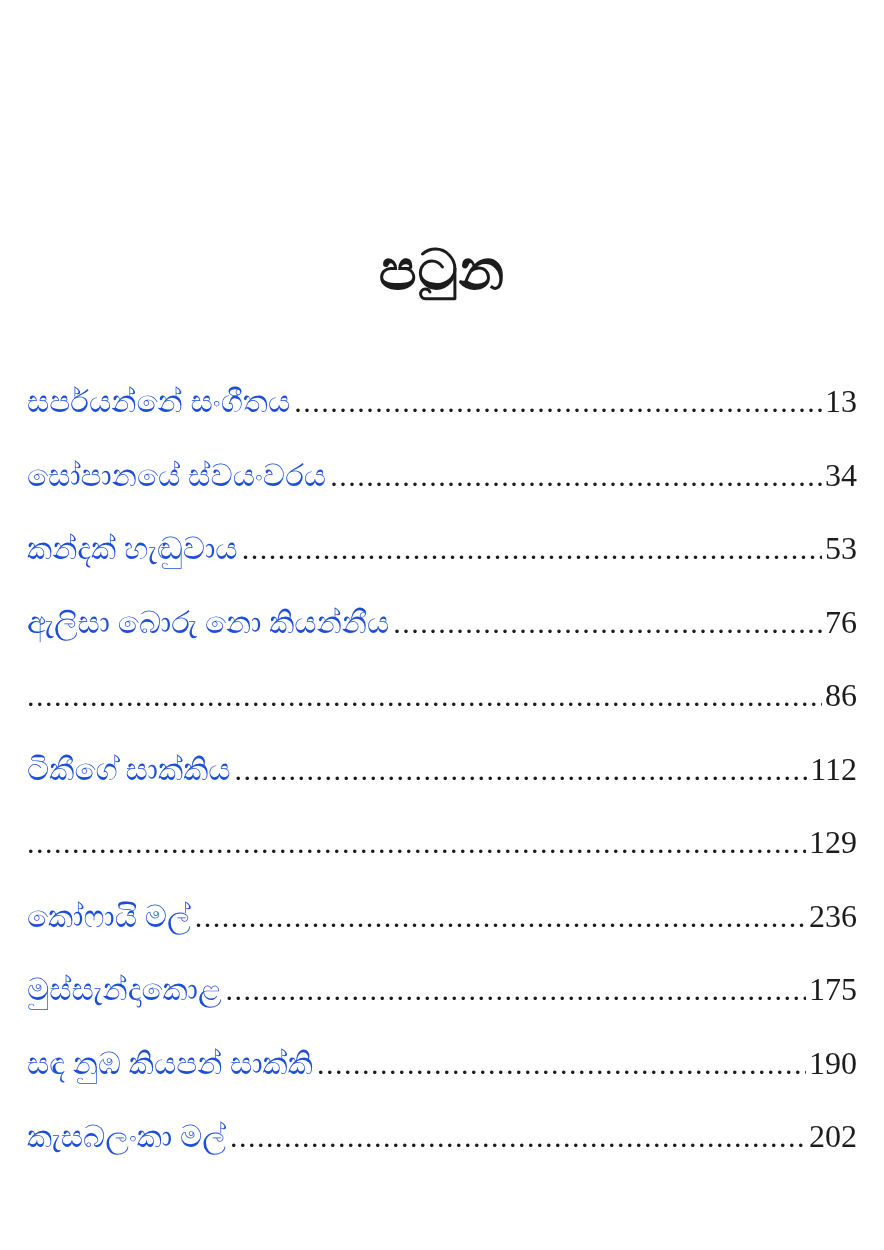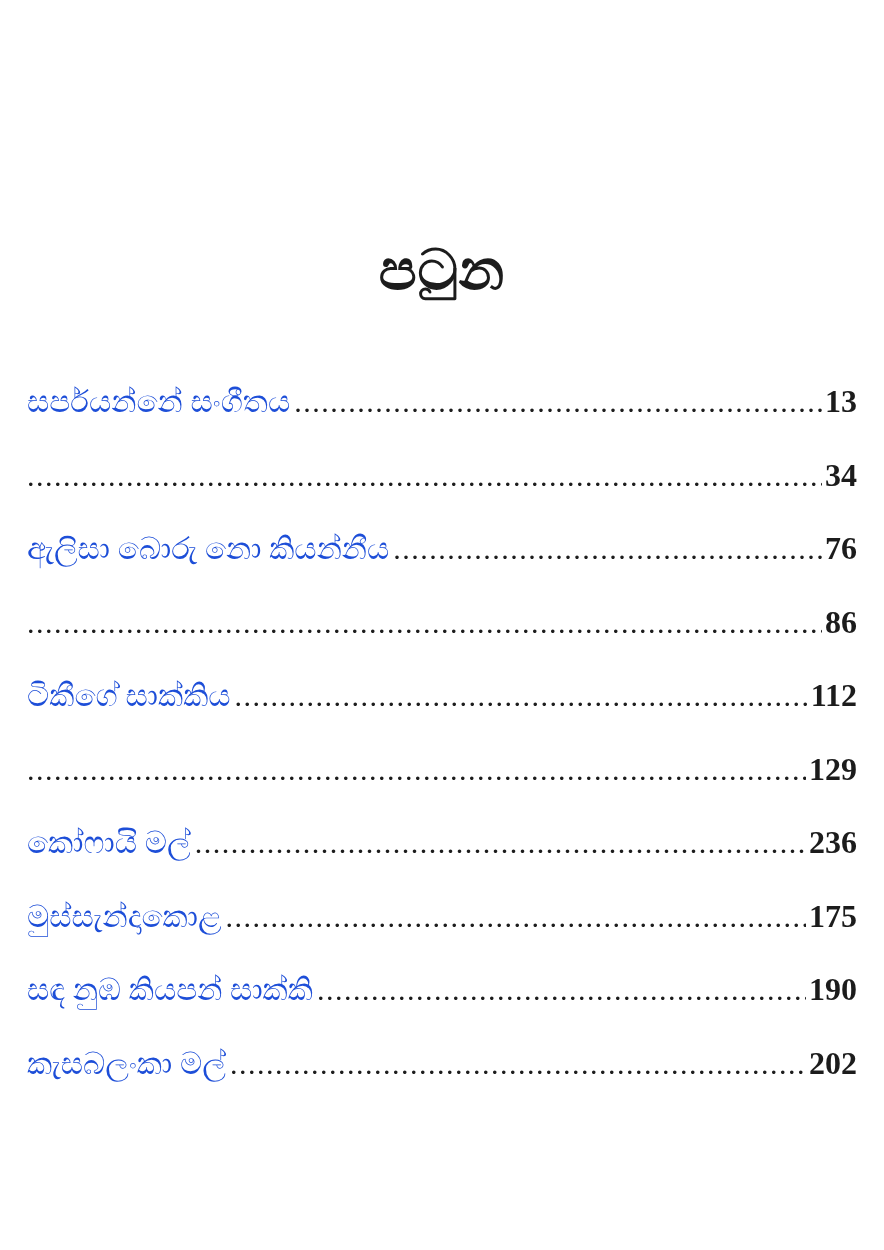--- a/index.html
+++ b/index.html
@@ -56,43 +56,48 @@
     font-size: 30px;
     letter-spacing: 1.5px;
     color: #1c1c1c;
   }
   .toc-page {
     flex: 0 0 auto;
     padding-left: 3px;
     font-size: 32px;
     font-family: "Liberation Serif", "DejaVu Serif", serif;
     color: #1c1c1c;
-    font-weight: bold;
   }
 </style>
 </head>
 <body>
 
 <div class="page">
 
   <h1 class="page-title">පටුන</h1>
 
   <div class="toc">
 
     <div class="toc-row">
       <span class="toc-title">සර්පයන්නේ සංගීතය</span>
       <span class="toc-dots"></span>
       <span class="toc-page">13</span>
     </div>
 
     <div class="toc-row">
+      <span class="toc-title">සෝපානයේ ස්වයංවරය</span>
       <span class="toc-dots"></span>
       <span class="toc-page">34</span>
     </div>
 
+    <div class="toc-row">
+      <span class="toc-title">කන්දක් හැඬුවාය</span>
+      <span class="toc-dots"></span>
+      <span class="toc-page">53</span>
+    </div>
 
     <div class="toc-row">
       <span class="toc-title">ඇලිසා බොරු නො කියන්නීය</span>
       <span class="toc-dots"></span>
       <span class="toc-page">76</span>
     </div>
 
     <div class="toc-row">
       <span class="toc-dots"></span>
       <span class="toc-page">86</span>

